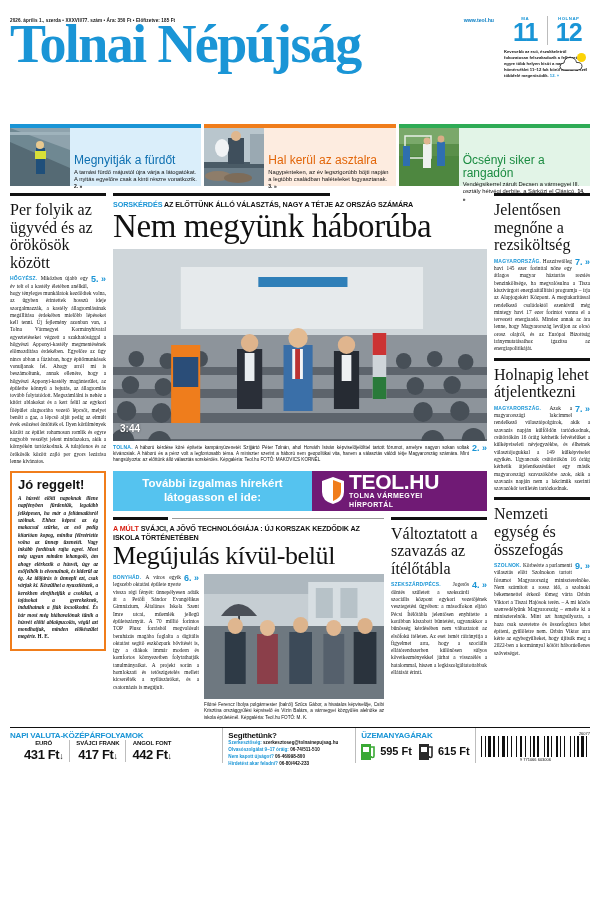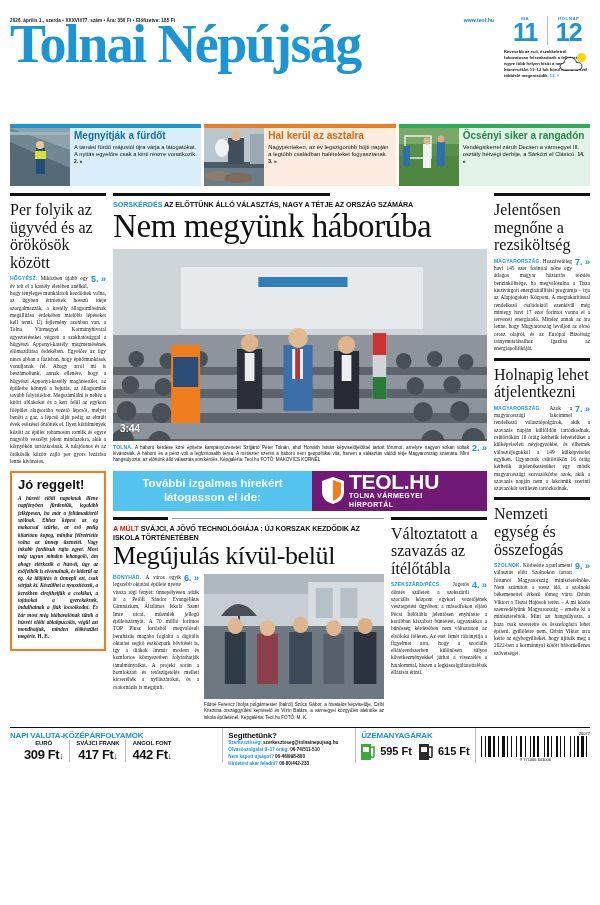--- a/index.html
+++ b/index.html
@@ -54,21 +54,21 @@
     content: ""; position: absolute; left: 0; right: 0; top: 0; height: 3.5px;
   }
   .teaser.t1::before { background: #1a95d6; }
   .teaser.t2::before { background: #f07d1b; }
   .teaser.t3::before { background: #2eab55; }
   .teaser.t1 { background: #daeefa; }
   .teaser.t2 { background: #fdece0; }
   .teaser.t3 { background: #e2f4e7; }
   .teaser-img { width: 60px; flex: none; margin: 0 4px 0 0; overflow: hidden; }
   .teaser-txt { padding: 3px 4px 0 0; }
-  .teaser-h { font-size: 10px; font-weight: bold; line-height: 1.05; margin-bottom: 2px; }
+  .teaser-h { font-size: 12px; font-weight: normal; line-height: 1.05; margin-bottom: 2px; margin-top: 23px; }
   .t1 .teaser-h { color: #0d6fb0; }
   .t2 .teaser-h { color: #e2660a; }
   .t3 .teaser-h { color: #1c8c42; }
   .teaser-b { font-size: 5.8px; line-height: 1.25; color: #111; }
   .teaser-b .pg { font-weight: bold; font-size: 5px; }
 
   
   .grid { display: flex; gap: 7px; margin-top: 7px; }
   .col-left { width: 96px; flex: none; }
   .col-mid { flex: 1; }
@@ -511,21 +511,21 @@
   </div>
 
   <div class="botbar">
 
     <div class="bb-cell" style="width:228px; padding-left:0;">
       <div class="bb-title">NAPI VALUTA-KÖZÉPÁRFOLYAMOK</div>
       <div class="fx">
         <div class="fx-col" style="padding-left:14px">
           <div class="fx-name">EURÓ</div>
           <div class="fx-val">
-            <span>309 Ft</span><span class="arr">↓</span>
+            <span>431 Ft</span><span class="arr">↓</span>
           </div>
         </div>
         <div class="fx-col">
           <div class="fx-name">SVÁJCI FRANK</div>
           <div class="fx-val">
             <span>417 Ft</span><span class="arr">↓</span>
           </div>
         </div>
         <div class="fx-col">
           <div class="fx-name">ANGOL FONT</div>

